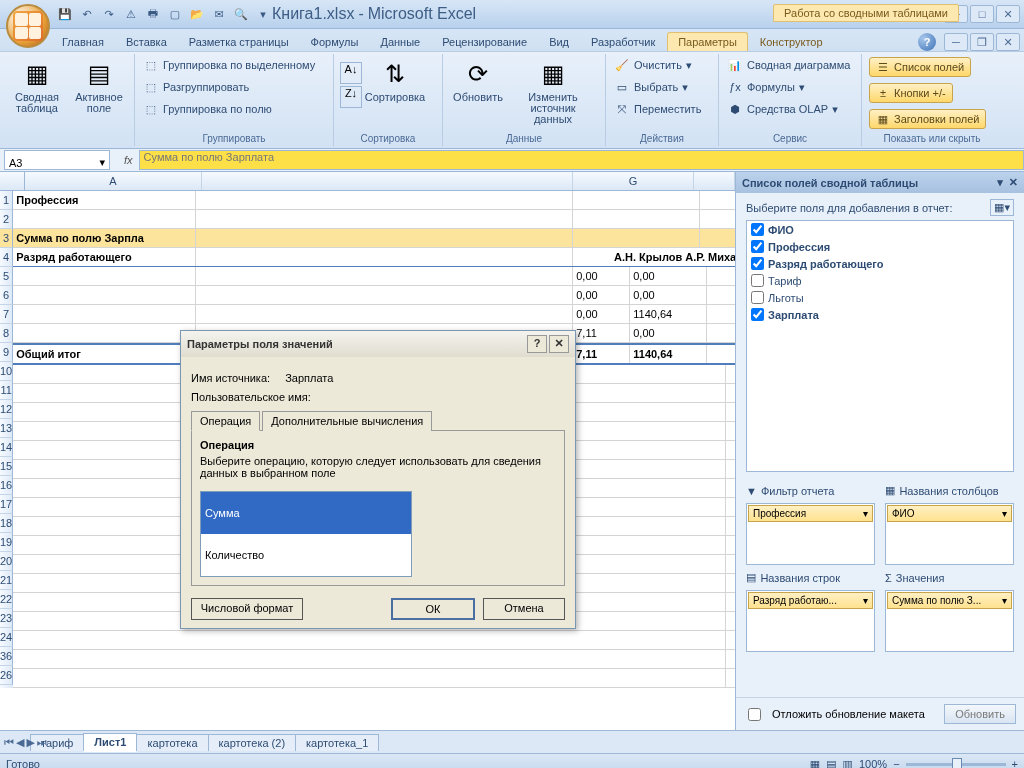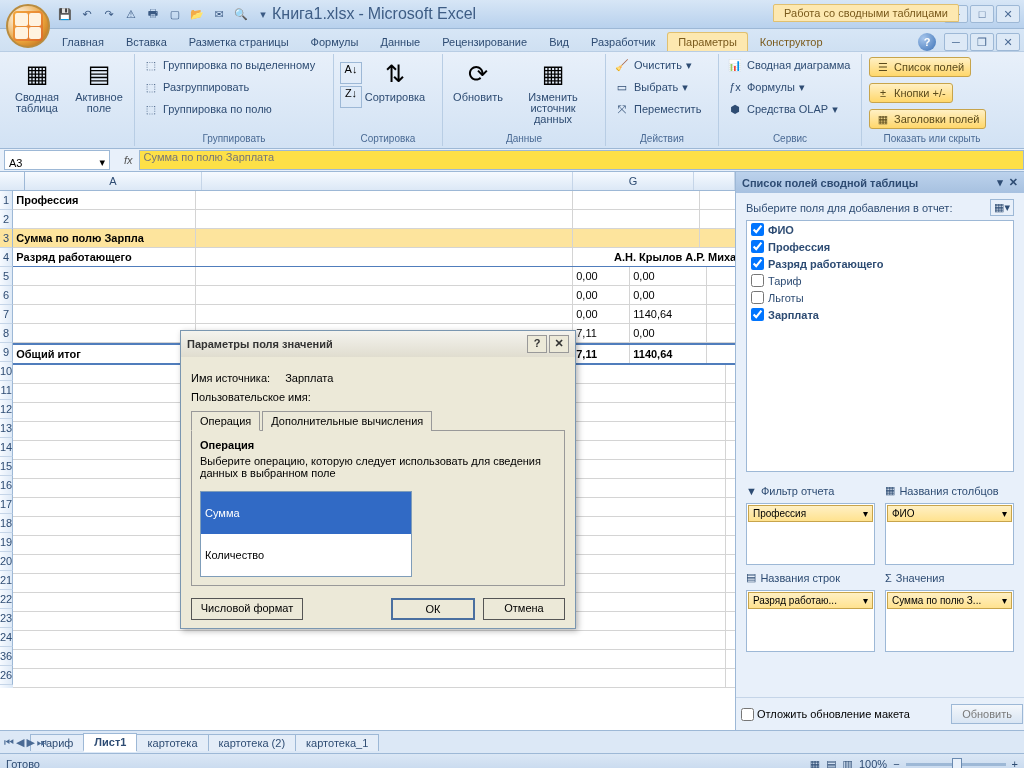--- a/index.html
+++ b/index.html
@@ -57,21 +57,21 @@
 .fp-list{background:#fff;border:1px solid #9db8d6;height:250px;overflow:auto}
 .fp-item{padding:2px 4px;display:flex;align-items:center;gap:4px}
 .fp-item input{margin:0}
 .fp-item .b{font-weight:bold}
 .fp-areas{flex:1;padding:6px 10px}
 .fp-areas-grid{display:grid;grid-template-columns:1fr 1fr;gap:6px 10px}
 .fp-area-label{color:#2e4c73;display:flex;align-items:center;gap:4px;font-size:11px}
 .fp-box{background:#fff;border:1px solid #9db8d6;height:60px}
 .fp-token{background:linear-gradient(#fff0c4,#ffe28f);border:1px solid #c7a44b;margin:1px;padding:2px 4px;font-size:10px;display:flex;align-items:center;overflow:hidden}
 .fp-token .dd{margin-left:auto}
-.fp-bottom{padding:6px 1px;display:flex;align-items:center;border-top:1px solid #c5d5e8}
+.fp-bottom{padding:6px 8px;display:flex;align-items:center;gap:8px;border-top:1px solid #c5d5e8}
 .upd-btn{background:linear-gradient(#f4f7fb,#d9e5f3);border:1px solid #9db8d6;padding:3px 10px;color:#7a7a7a;margin-left:auto}
 .sheet-tabs{height:22px;background:#dce8f6;border-top:1px solid #9db8d6;display:flex;align-items:center;padding-left:30px;gap:0}
 .stab{background:#fff;border:1px solid #9db8d6;border-bottom:none;padding:2px 10px;margin-right:-1px;font-size:11px;color:#2e4c73}
 .stab.active{background:#fff;font-weight:bold;border-bottom:2px solid #fff}
 .stab.inactive{background:#e4edf8}
 .statusbar{height:20px;background:linear-gradient(#dbe7f5,#c4d7ed);border-top:1px solid #9db8d6;display:flex;align-items:center;padding:0 6px;color:#2e4c73;font-size:11px}
 .zoom{margin-left:auto;display:flex;align-items:center;gap:6px}
 .zoom-track{width:100px;height:3px;background:#9db8d6;position:relative}
 .zoom-thumb{width:8px;height:12px;background:#e8f0fa;border:1px solid #6a8ab0;position:absolute;top:-5px;left:46px}
 .dialog{position:absolute;left:180px;top:158px;width:394px;background:#ece9d8;border:1px solid #7a96b0;box-shadow:2px 2px 6px rgba(0,0,0,0.3);z-index:50}

